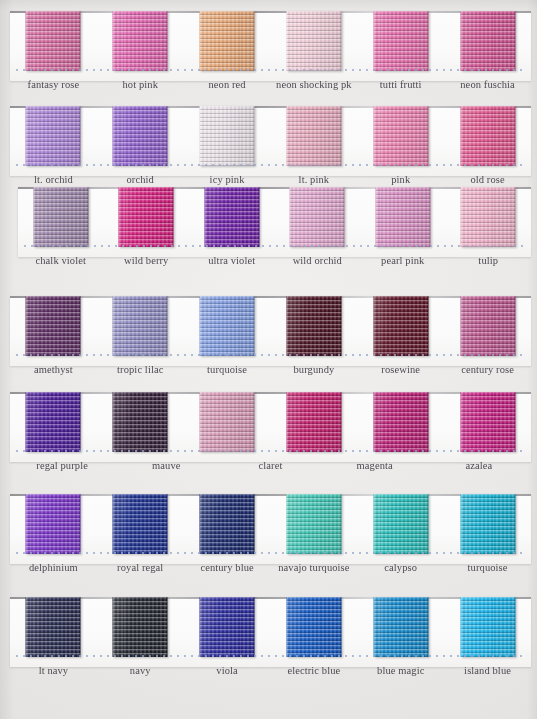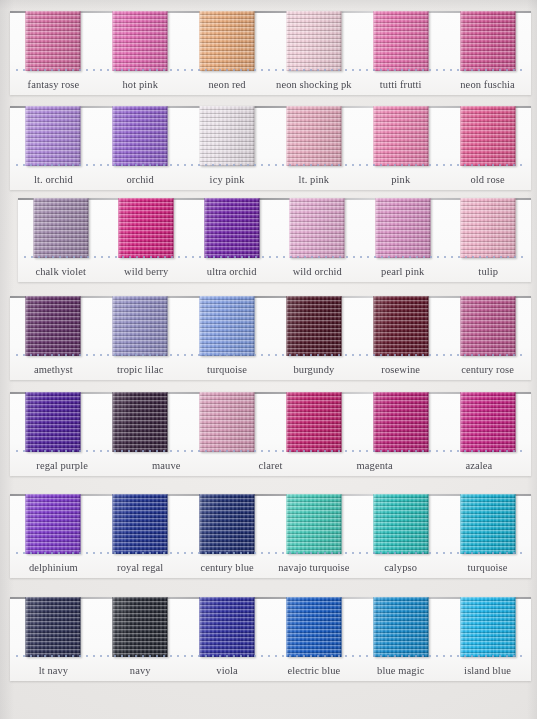--- a/index.html
+++ b/index.html
@@ -44,21 +44,21 @@
     right: 0;
     height: 95px;
   }
 
   
   .card {
     position: absolute;
     left: 10px;
     right: 6px;
     top: 5px;
-    height: 84px;
+    height: 70px;
     background: linear-gradient(180deg, #fcfcfc 0%, #fafafa 60%, #f3f2f1 100%);
     box-shadow: 0 1px 2px rgba(0,0,0,0.14);
   }
   .card::before {
     content: "";
     position: absolute;
     left: 0; right: 0; top: 0;
     height: 2px;
     background: linear-gradient(90deg,
       rgba(60,60,66,0.55) 0%,
@@ -259,21 +259,21 @@
         <div class="labels">
           <div class="label">lt. orchid</div>
           <div class="label">orchid</div>
           <div class="label">icy pink</div>
           <div class="label">lt. pink</div>
           <div class="label">pink</div>
           <div class="label">old rose</div>
         </div>
       </div>
     </div>
-    <div class="swatch-row" style="top: 193px; margin-left: 8px;">
+    <div class="swatch-row" style="top: 182px; margin-left: 8px;">
       <div class="card">
         <div class="cells">
           <div class="cell">
             <div class="ribbon" title="chalk violet" style="background: rgb(155, 132, 168);">
               <div class="weave"></div>
               <div class="edge"></div>
             </div>
           </div>
           <div class="cell">
             <div class="ribbon" title="wild berry" style="background: rgb(212, 31, 126);">
@@ -303,21 +303,21 @@
             <div class="ribbon" title="pearl pink" style="background: rgb(238, 175, 198);">
               <div class="weave"></div>
               <div class="edge"></div>
             </div>
           </div>
         </div>
         <div class="perf"></div>
         <div class="labels">
           <div class="label">chalk violet</div>
           <div class="label">wild berry</div>
-          <div class="label">ultra orchid</div>
+          <div class="label">ultra violet</div>
           <div class="label">wild orchid</div>
           <div class="label">pearl pink</div>
           <div class="label">tulip</div>
         </div>
       </div>
     </div>
     <div class="swatch-row" style="top: 291px;">
       <div class="card">
         <div class="cells">
           <div class="cell">

